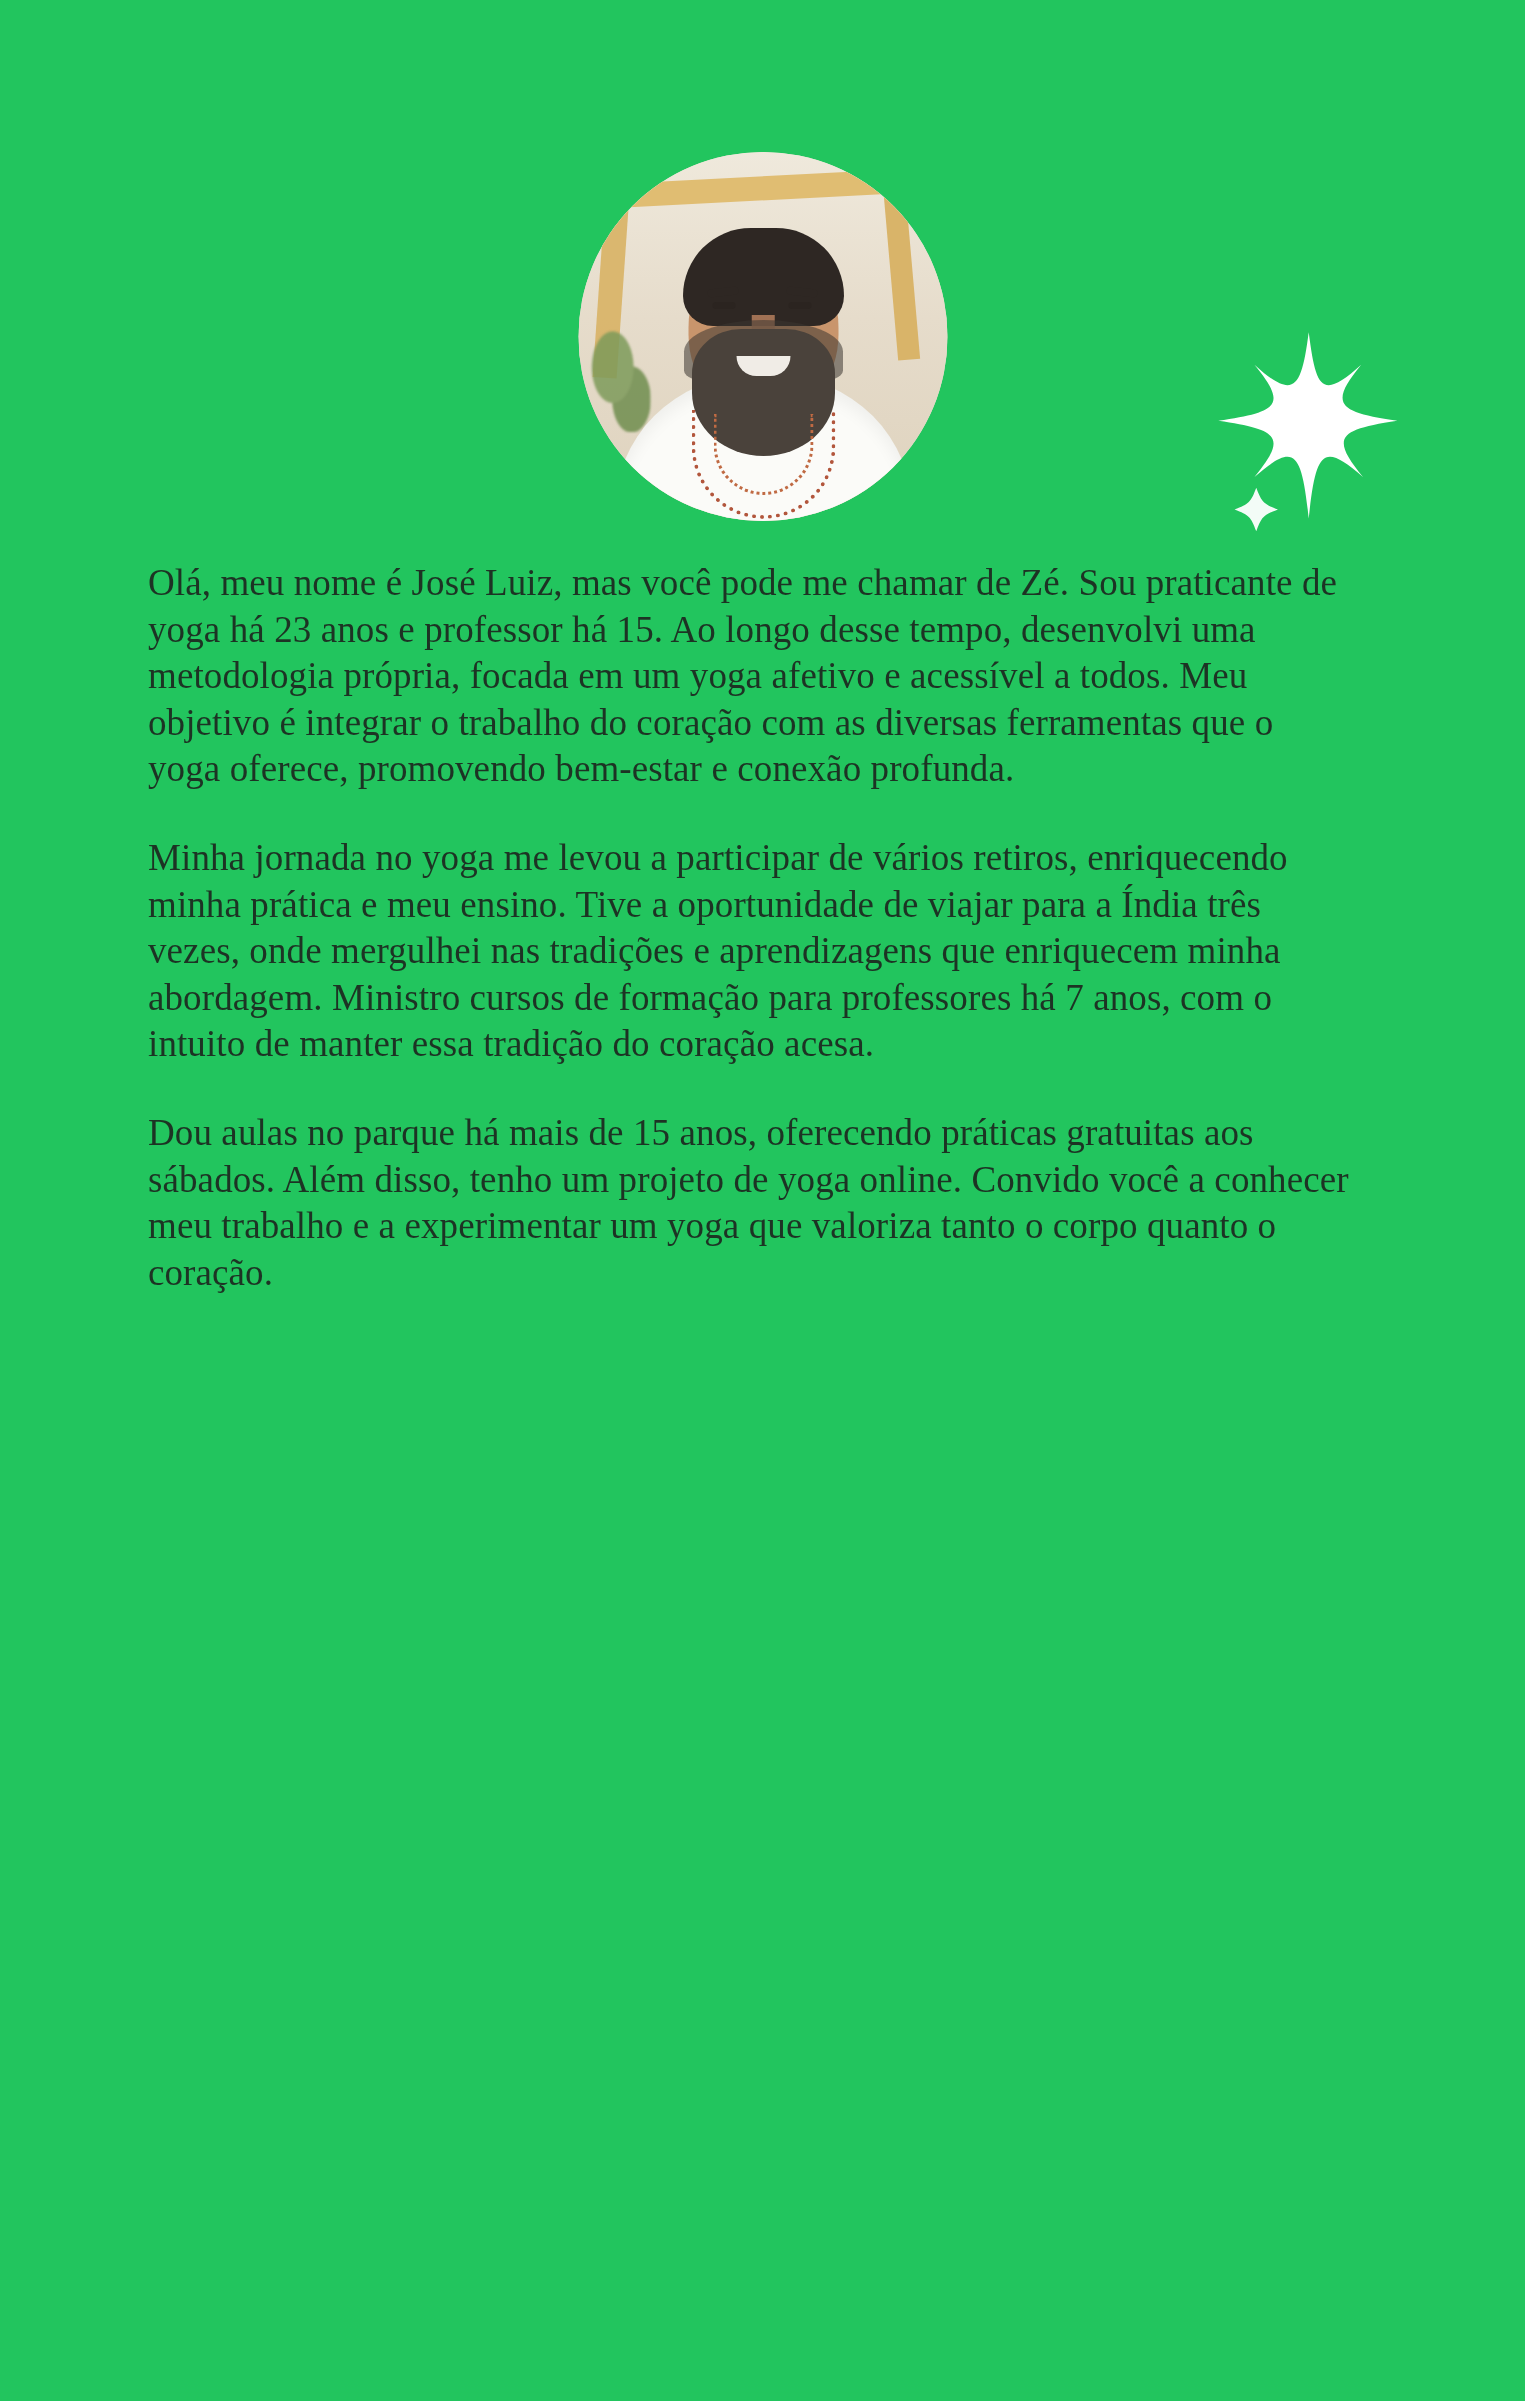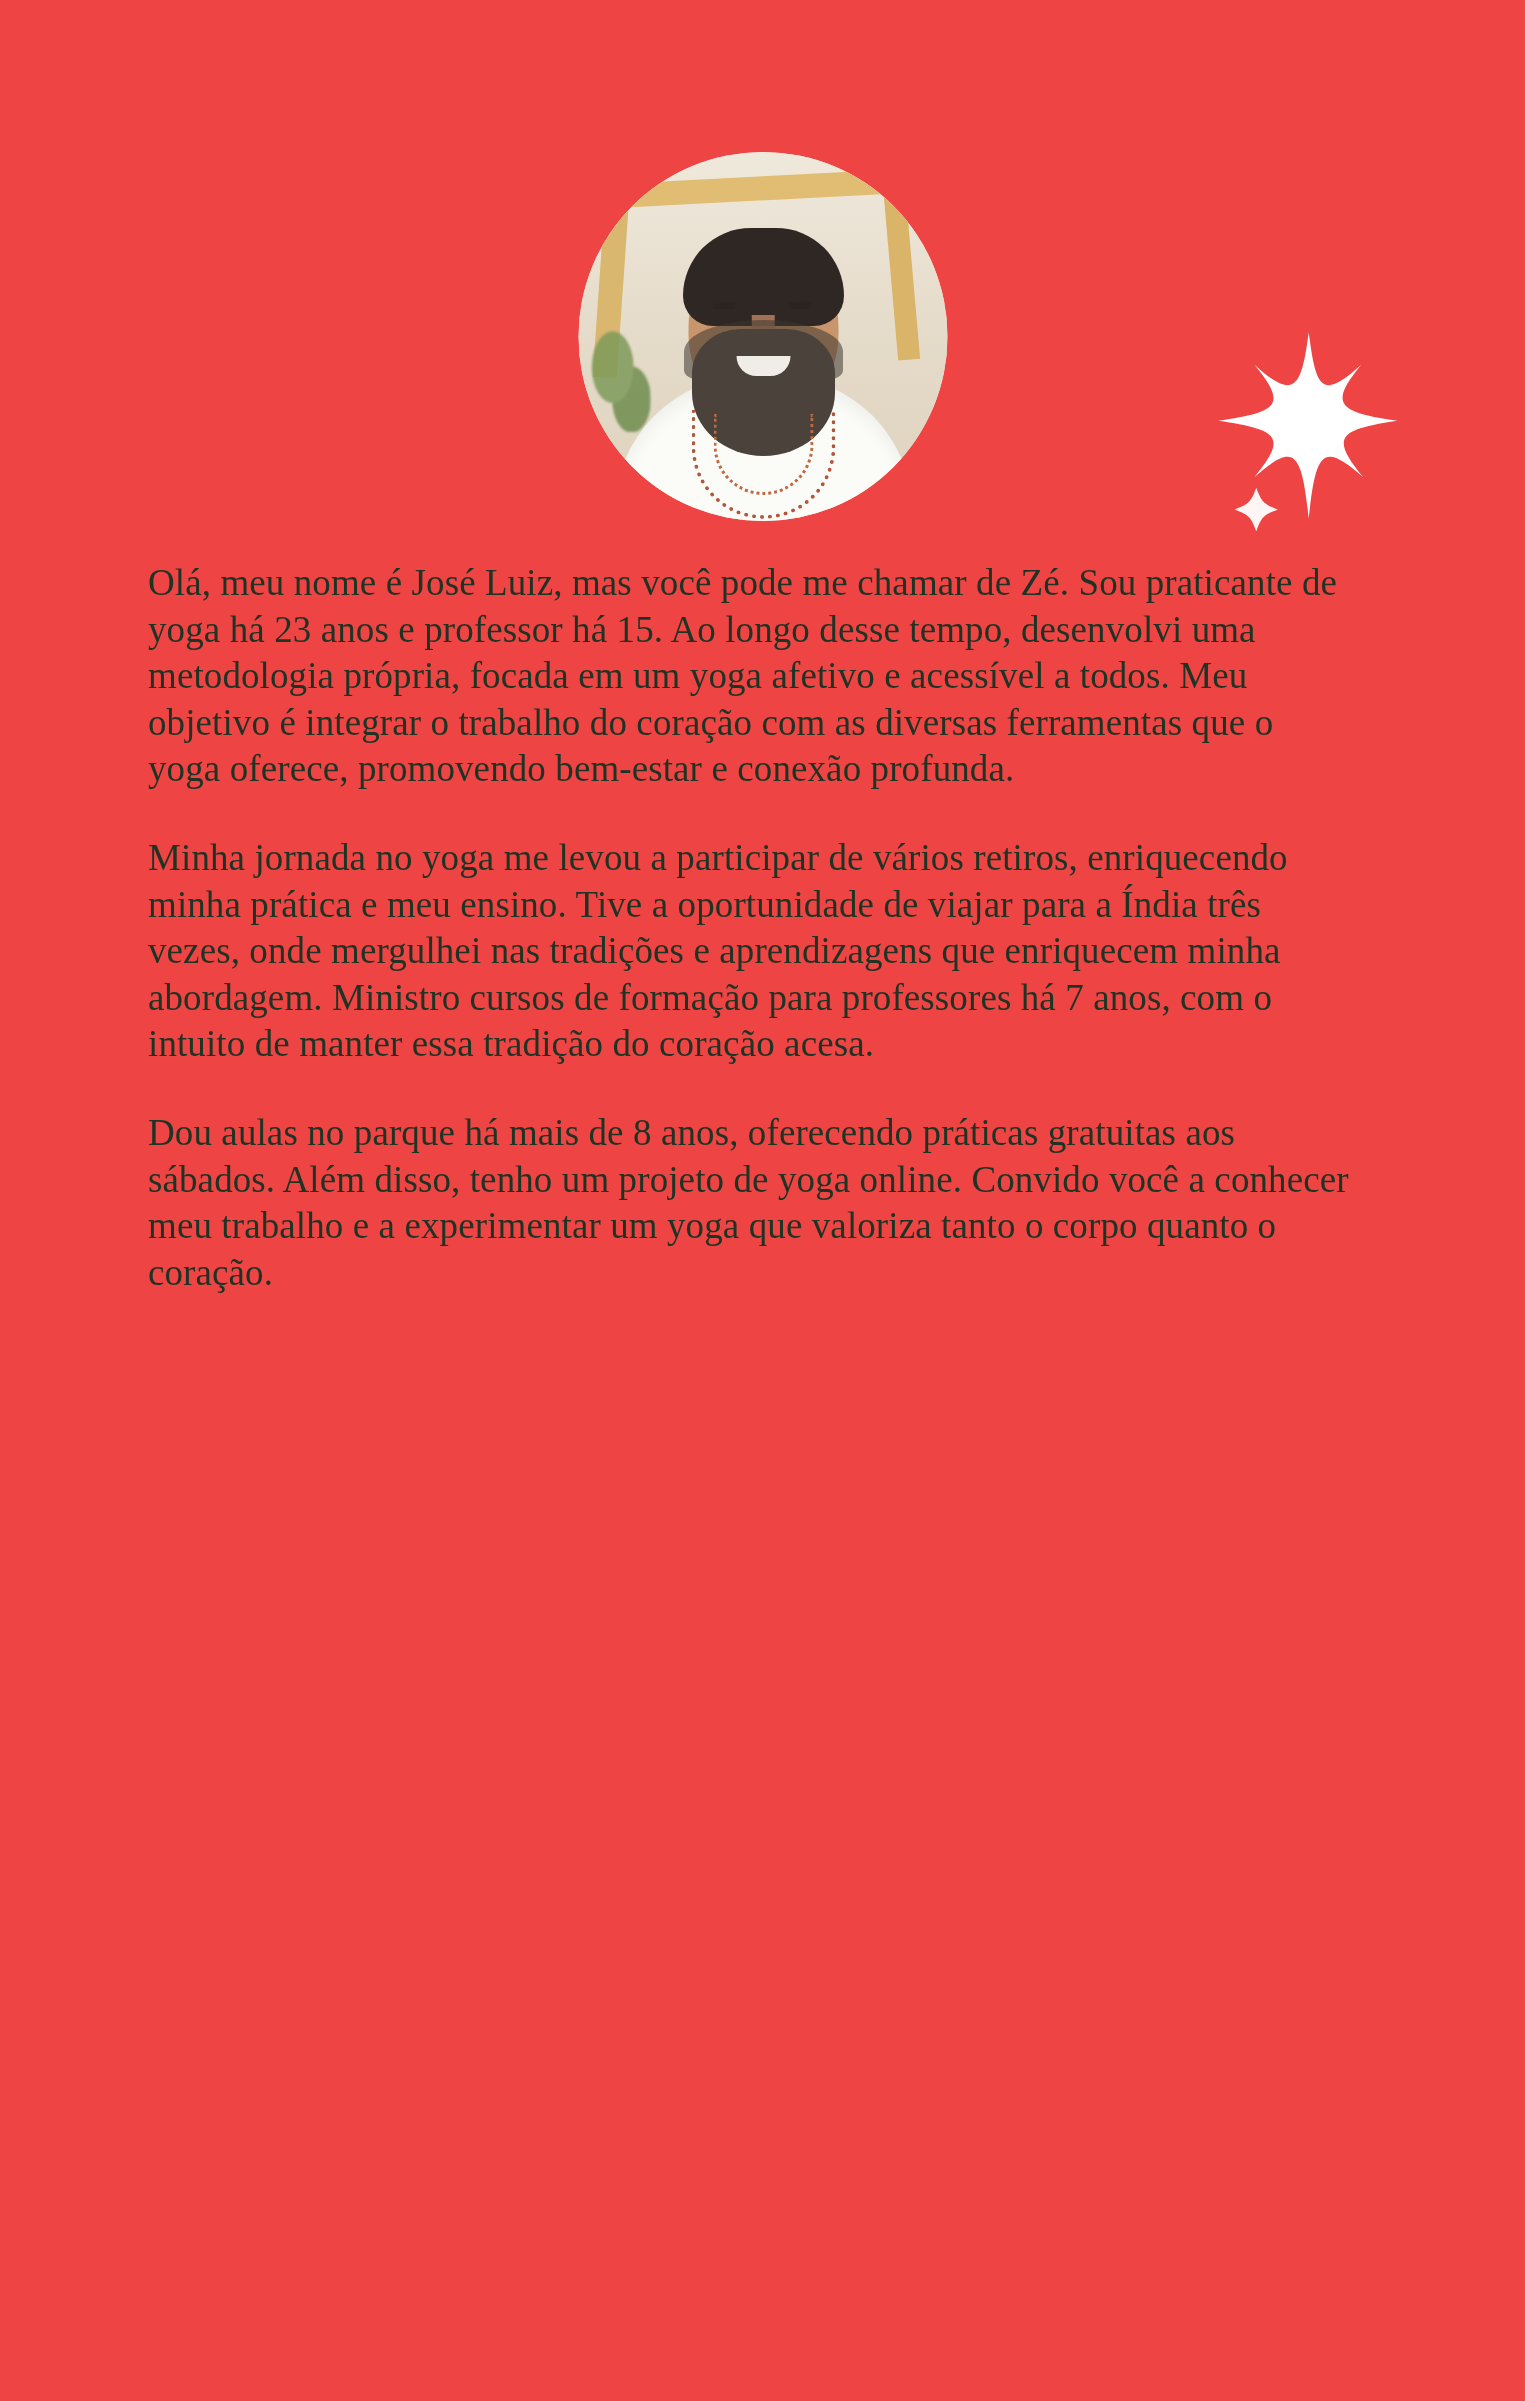--- a/index.html
+++ b/index.html
@@ -12,21 +12,21 @@
     background: #c7e3ab;
     font-family: "Liberation Serif", serif;
     overflow: hidden;
     position: relative;
   }
 
   .page {
     position: relative;
     width: 1526px;
     height: 2401px;
-    background: #ef4444;
+    background: #22c55e;
     box-sizing: border-box;
   }
 
   
   .portrait-wrap {
     position: absolute;
     top: 152px;
     left: 50%;
     transform: translateX(-50%);
     width: 369px;
@@ -264,17 +264,17 @@
       <g fill="#ffffff">
         <path d="M118 8 C126 70 132 84 176 44 C140 88 150 96 216 106 C150 116 142 124 178 168 C134 130 126 138 118 214 C110 138 102 130 58 168 C94 124 86 116 18 106 C86 96 94 88 58 44 C102 84 110 70 118 8 Z"></path>
         <path d="M60 180 C66 196 68 198 84 204 C68 210 66 212 60 228 C54 212 52 210 36 204 C52 198 54 196 60 180 Z" opacity="0.95"></path>
       </g>
     </svg>
   </div>
 
   <div class="content">
     <p class="para">Olá, meu nome é José Luiz, mas você pode me chamar de Zé. Sou praticante de yoga há 23 anos e professor há 15.  Ao longo desse tempo, desenvolvi uma metodologia própria, focada em um yoga afetivo e acessível a todos. Meu objetivo é integrar o trabalho do coração com as diversas ferramentas que o yoga oferece, promovendo bem-estar e conexão profunda.</p>
     <p class="para">Minha jornada no yoga me levou a participar de vários retiros, enriquecendo minha prática e meu ensino. Tive a oportunidade de viajar para a Índia três vezes, onde mergulhei nas tradições e aprendizagens que enriquecem minha abordagem. Ministro cursos de formação para professores há 7 anos, com o intuito de manter essa tradição do coração acesa.</p>
-    <p class="para">Dou aulas no parque há mais de 8 anos, oferecendo práticas gratuitas aos sábados. Além disso, tenho um projeto de yoga online. Convido você a conhecer meu trabalho e a experimentar um yoga que valoriza tanto o corpo quanto o coração.</p>
+    <p class="para">Dou aulas no parque há mais de 15 anos, oferecendo práticas gratuitas aos sábados. Além disso, tenho um projeto de yoga online. Convido você a conhecer meu trabalho e a experimentar um yoga que valoriza tanto o corpo quanto o coração.</p>
   </div>
 
 </div>
 
 
 </body></html>

